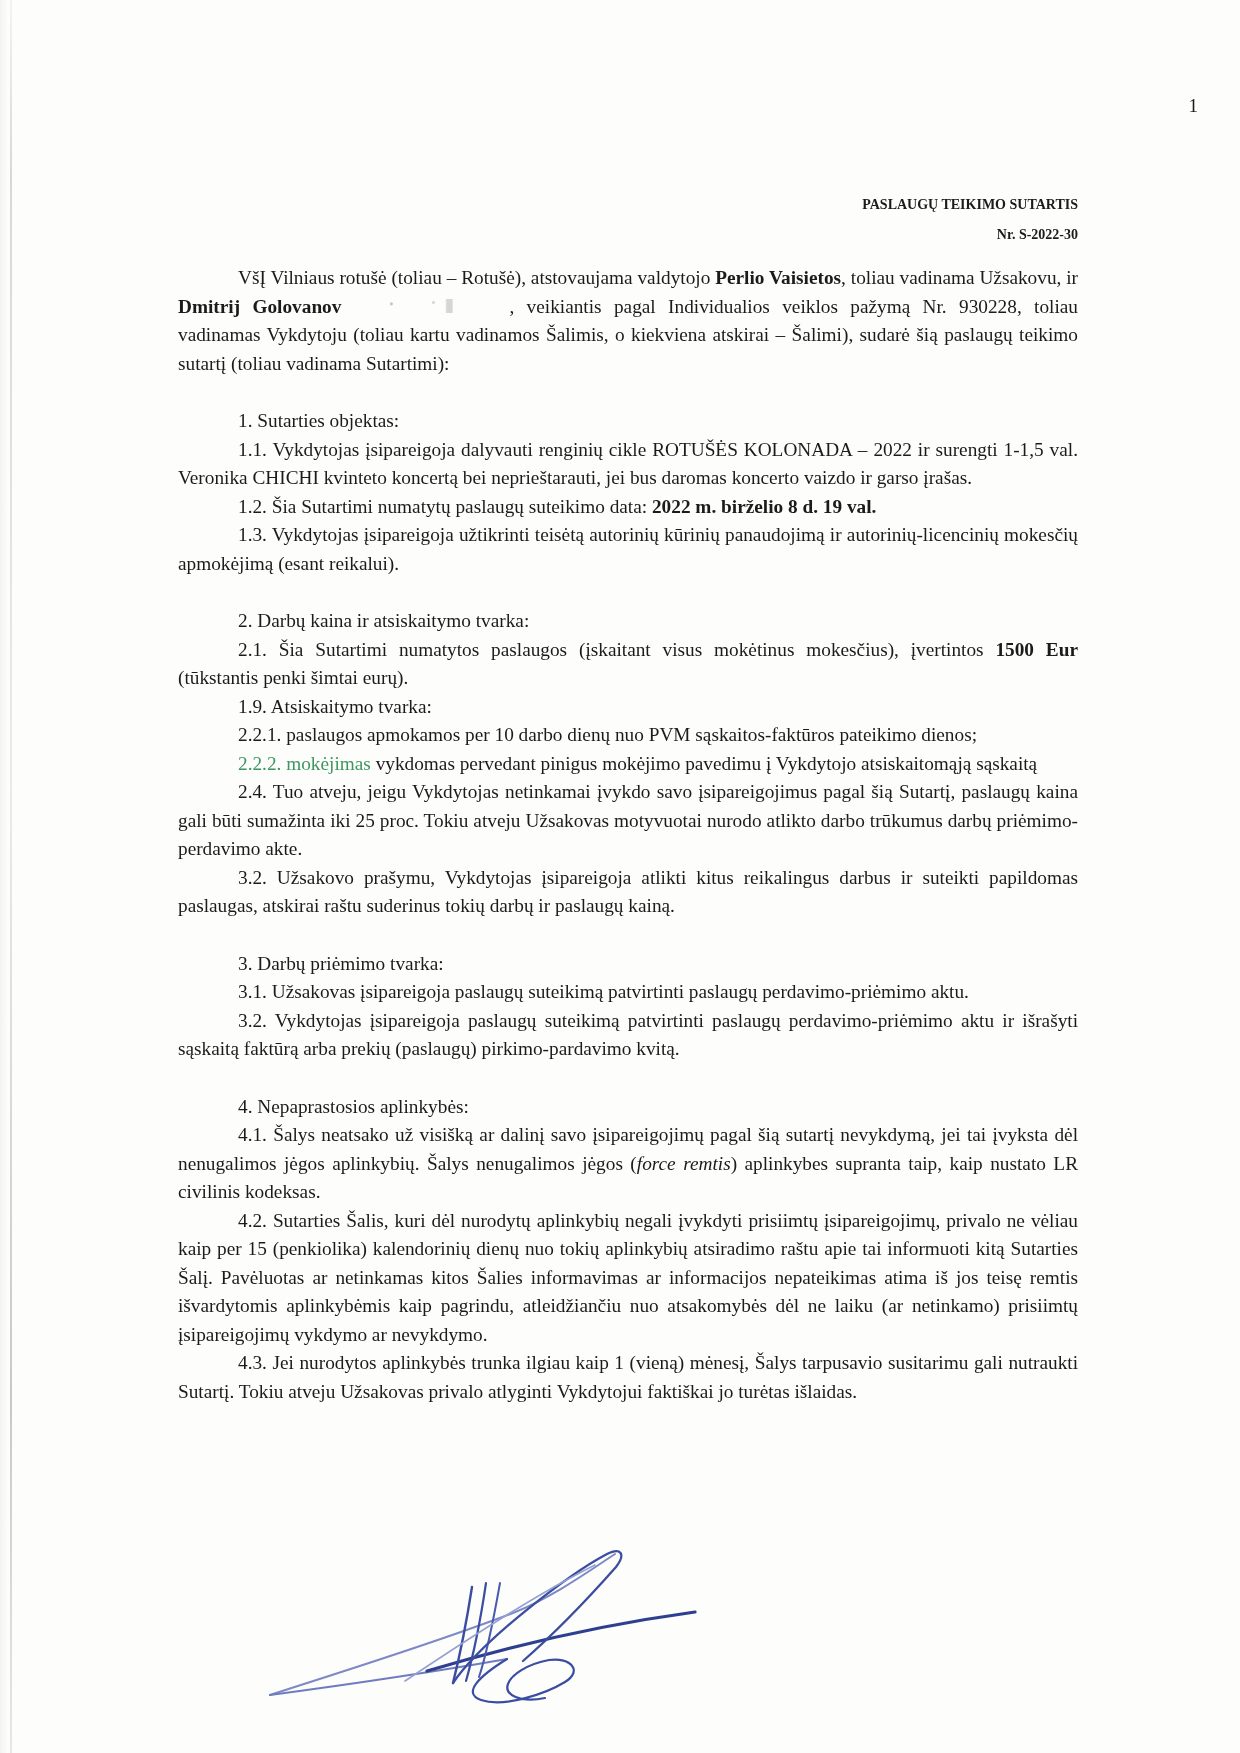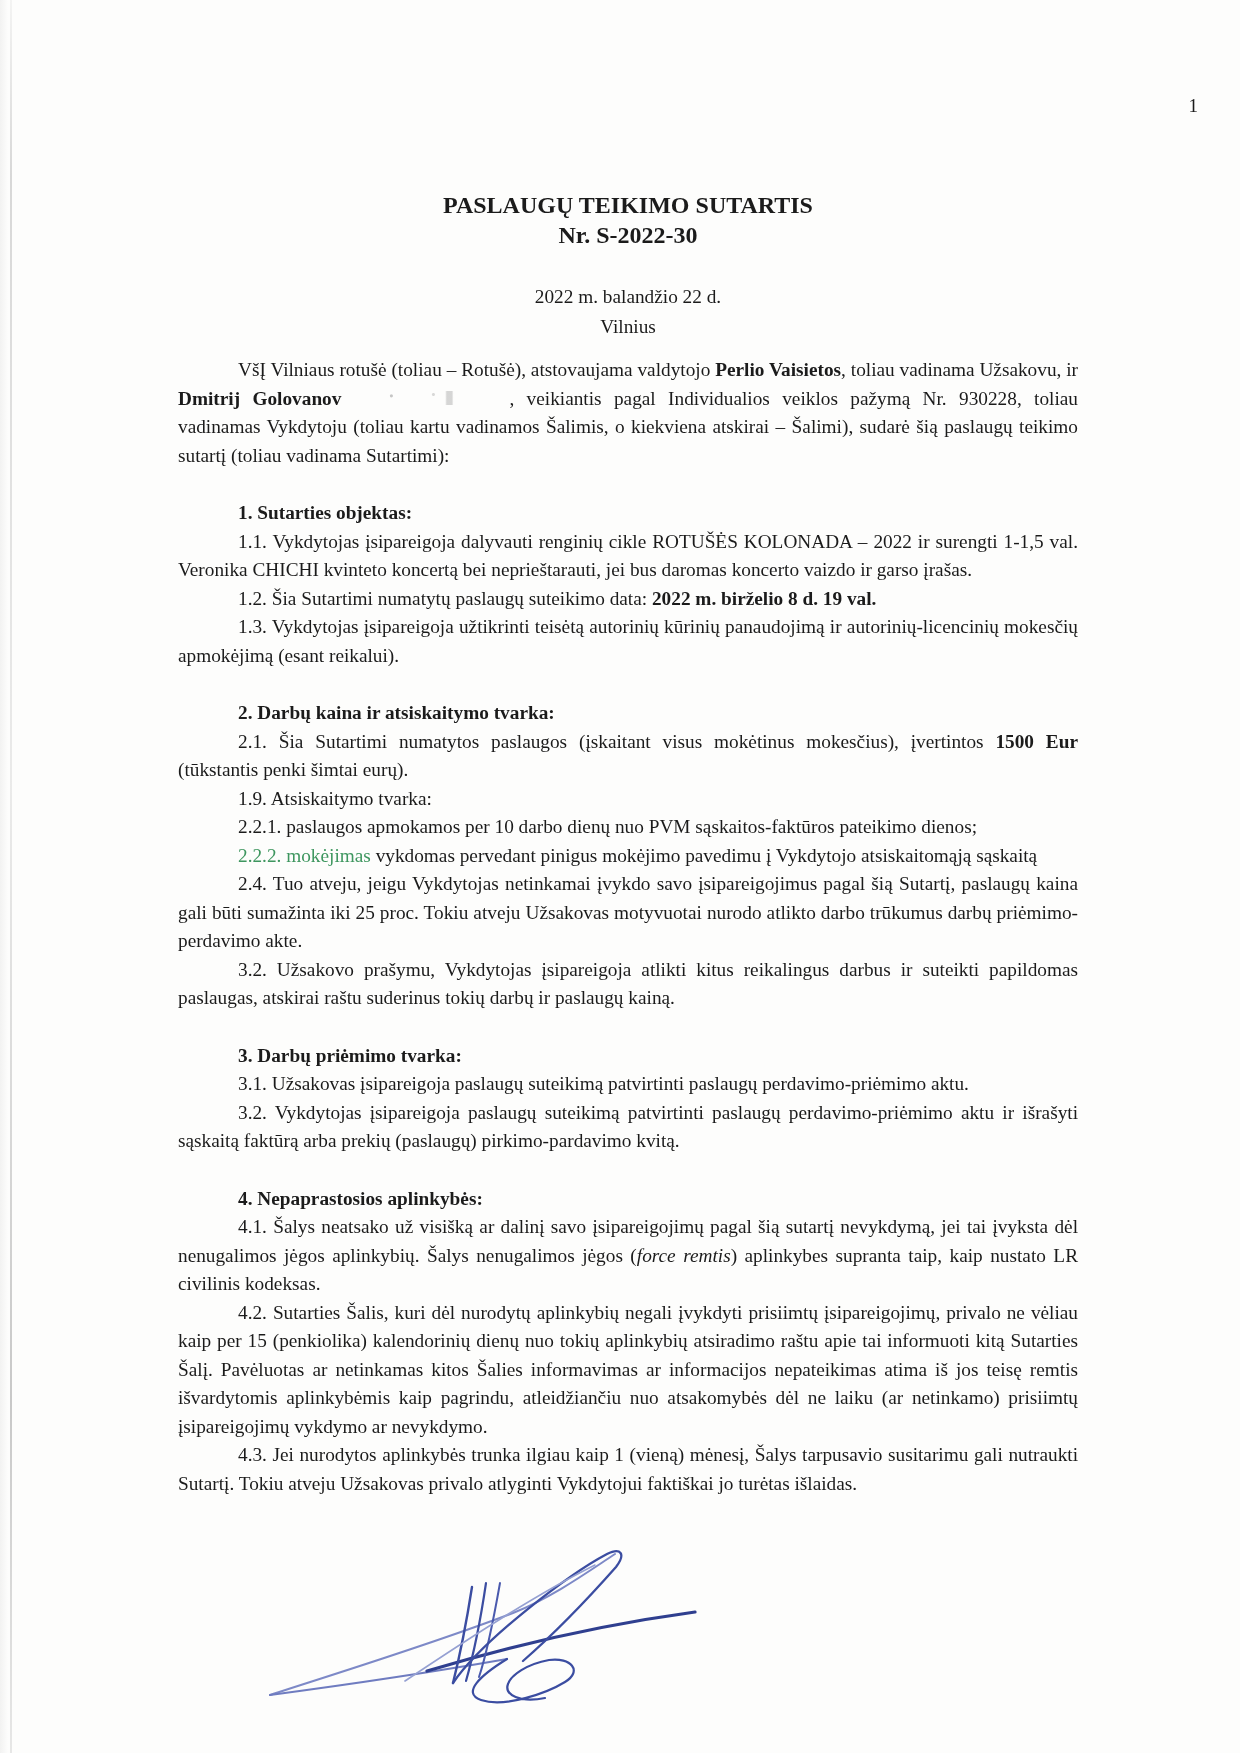--- a/index.html
+++ b/index.html
@@ -26,26 +26,26 @@
       rgba(165,165,165,.6) 80%,
       rgba(190,190,190,.35) 100%);
   }
   .page-number{
     position:absolute;top:92px;right:42px;
     font-size:19px;line-height:28px;
   }
   .doc{
     position:absolute;left:178px;top:0;width:900px;
   }
-  .title-block{margin-top:190px;text-align:center;font-weight:bold;font-size:24px;line-height:30px;}
+  .title-block{margin-top:190px;text-align:right;font-weight:bold;font-size:14px;line-height:30px;}
   .date-block{margin-top:32px;text-align:center;font-size:19.3px;line-height:30px;}
   .body-text{margin-top:14px;font-size:19.3px;line-height:28.5px;text-align:justify;}
   .body-text p{margin:0;padding:0;}
   .body-text p.para{text-indent:60px;}
-  .body-text p.heading{text-indent:60px;font-weight:bold;margin-top:29px;}
+  .body-text p.heading{text-indent:60px;font-weight:normal;margin-top:29px;}
   .run.bold{font-weight:bold;}
   .run.italic{font-style:italic;}
   
   .run.smudge{opacity:.42;filter:blur(.6px);letter-spacing:1px;}
   
   .run.smear{opacity:.82;filter:blur(.35px);color:#15803d;}
   
   .gap{
     display:inline-block;width:168px;height:14px;vertical-align:baseline;
     background-image:
@@ -65,24 +65,20 @@
 
   <div class="scan-edge-band"></div>
   <div class="scan-edge-line"></div>
 
   <div class="page-number">1</div>
 
   <div class="doc">
     <div class="title-block">
       <div>PASLAUGŲ TEIKIMO SUTARTIS</div>
       <div>Nr. S-2022-30</div>
-    </div>
-    <div class="date-block">
-      <div>2022 m. balandžio 22 d.</div>
-      <div>Vilnius</div>
     </div>
     <div class="body-text">
         <p class="para"><span class="run">VšĮ Vilniaus rotušė (toliau – Rotušė), atstovaujama valdytojo </span><span class="run bold">Perlio Vaisietos</span><span class="run">, toliau vadinama Užsakovu, ir </span><span class="run bold">Dmitrij Golovanov</span><span class="gap"></span><span class="run">, veikiantis pagal Individualios veiklos pažymą Nr. 930228, toliau vadinamas Vykdytoju (toliau kartu vadinamos Šalimis, o kiekviena atskirai – Šalimi), sudarė šią paslaugų teikimo sutartį (toliau vadinama Sutartimi):</span></p>
         <p class="heading"><span class="run">1. Sutarties objektas:</span></p>
         <p class="para"><span class="run">1.1. Vykdytojas įsipareigoja dalyvauti renginių cikle ROTUŠĖS KOLONADA – 2022 ir surengti 1-1,5 val. Veronika CHICHI kvinteto koncertą bei neprieštarauti, jei bus daromas koncerto vaizdo ir garso įrašas.</span></p>
         <p class="para"><span class="run">1.2. Šia Sutartimi numatytų paslaugų suteikimo data: </span><span class="run bold">2022 m. birželio 8 d. 19 val.</span></p>
         <p class="para"><span class="run">1.3. Vykdytojas įsipareigoja užtikrinti teisėtą autorinių kūrinių panaudojimą ir autorinių-licencinių mokesčių apmokėjimą (esant reikalui).</span></p>
         <p class="heading"><span class="run">2. Darbų kaina ir atsiskaitymo tvarka:</span></p>
         <p class="para"><span class="run">2.1. Šia Sutartimi numatytos paslaugos (įskaitant visus mokėtinus mokesčius), įvertintos </span><span class="run bold">1500 Eur</span><span class="run"> (tūkstantis penki šimtai eurų).</span></p>
         <p class="para"><span class="run">1.9. Atsiskaitymo tvarka:</span></p>

